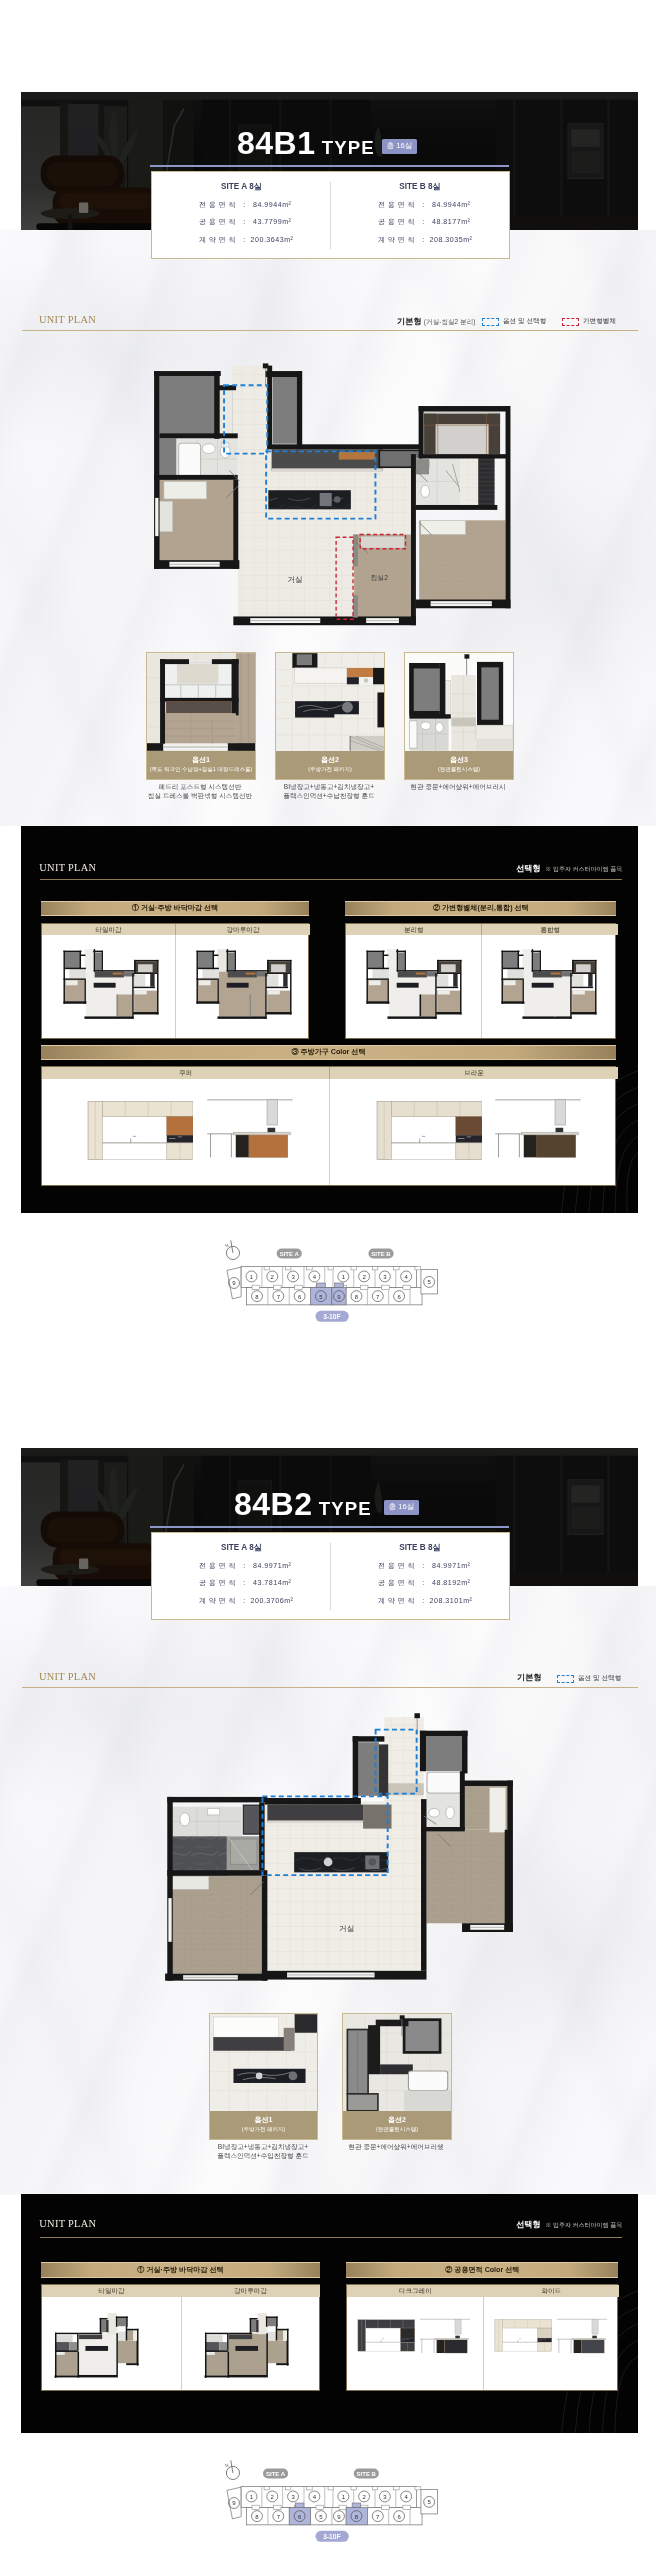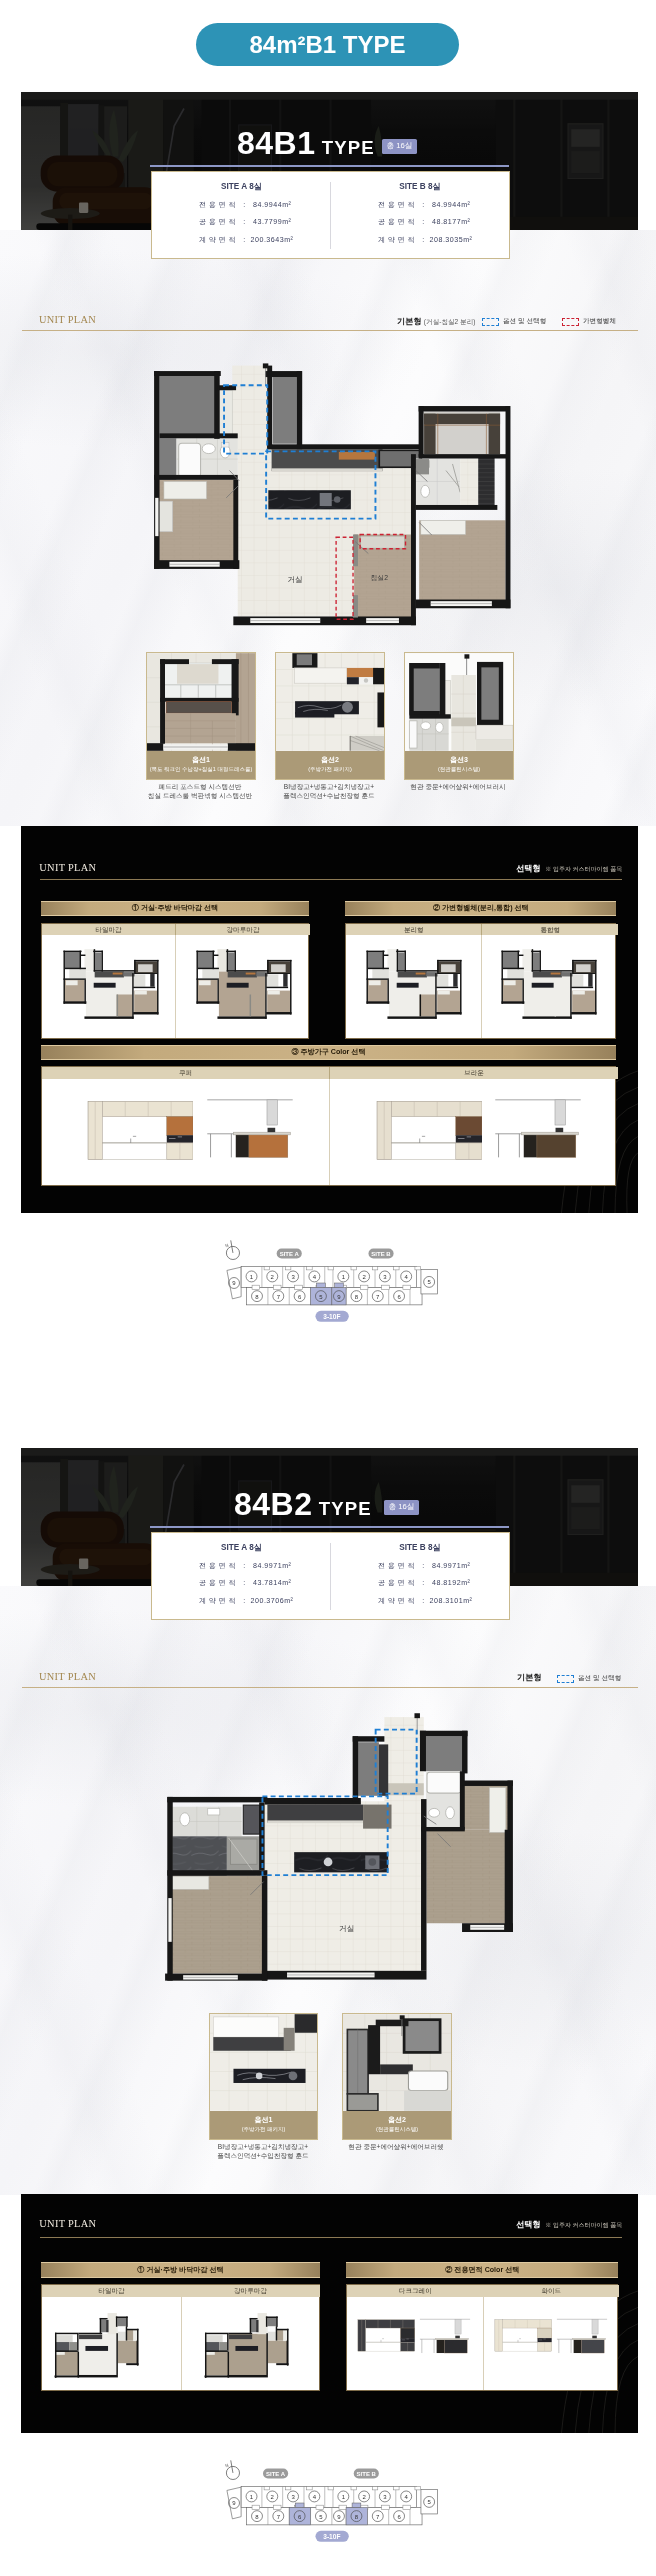--- a/index.html
+++ b/index.html
@@ -25,21 +25,20 @@
 .desc{color:#444;text-align:center;font-size:6.6px;line-height:8.8px;}
 .blacksec{background:#030303;}
 .phead{background:linear-gradient(90deg,#97815b,#c3aa7d 18%,#cbb286 50%,#c3aa7d 82%,#97815b);border-top:0.5px solid #dec9a0;border-bottom:0.5px solid #dec9a0;color:#241a08;font-weight:bold;font-size:7.1px;text-align:center;}
 .psub{background:#ddd2b6;color:#383226;font-size:6.6px;text-align:center;}
 .wunit{color:#f3ede2;font-family:"Liberation Serif",serif;}
 </style>
 </head>
 <body>
 <div class="page">
 
-<div class="abs pill" style="left:196px;top:23px;width:263px;height:43px;font-size:24px;line-height:43px;">84m²B1 TYPE</div>
 
 <div class="abs marble" style="left:0;top:230px;width:656px;height:596px;"></div>
 
 <div class="abs hero" style="left:21.3px;top:92px;width:617px;height:138px;"><svg width="617" height="138" viewBox="0 0 1128 252" xmlns="http://www.w3.org/2000/svg">
 <defs>
 <linearGradient id="hbg" x1="0" y1="0" x2="0" y2="1">
 <stop offset="0" stop-color="#1e1e1e"></stop>
             <stop offset="0.3" stop-color="#121212"></stop>
             <stop offset="1" stop-color="#0b0b0b"></stop>
 </linearGradient>
@@ -1409,21 +1408,21 @@
 <rect x="48" y="81" width="3" height="52"></rect>
 <rect x="47" y="44" width="3" height="34"></rect>
 </g>
 </svg>
 </div>
     </div>
   </div>
 
   <div class="abs" style="left:325px;top:68px;width:272px;">
 
-    <div class="phead" style="height:14.2px;line-height:14.2px;">② 전용면적 Color 선택</div>
+    <div class="phead" style="height:14.2px;line-height:14.2px;">② 공용면적 Color 선택</div>
 
     <div style="margin-top:6px;border:0.5px solid #7e6b49;height:105px;position:relative;background:#fff;">
 
       <div class="psub abs" style="left:0;top:0;width:136px;height:12px;line-height:12px;border-right:0.5px solid #b7a87f;">다크그레이</div>
       <div class="psub abs" style="left:136px;top:0;width:136px;height:12px;line-height:12px;">화이트</div>
 
       <div class="abs" style="left:136px;top:12px;width:0.5px;height:93px;background:#d8cfb8;"></div>
 
       <div class="abs" style="left:9.8px;top:33px;"><svg width="58" height="34" viewBox="0 0 194 115" xmlns="http://www.w3.org/2000/svg">
 

